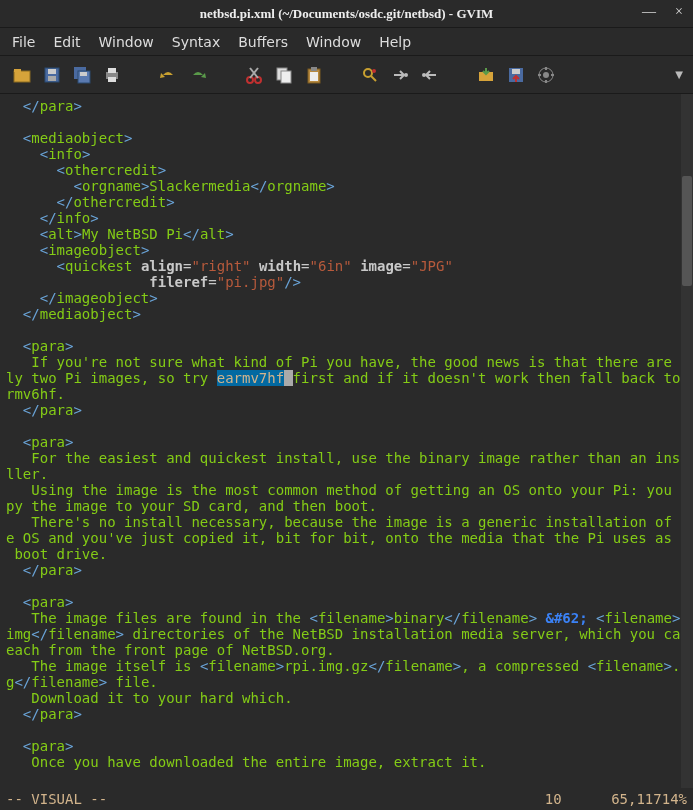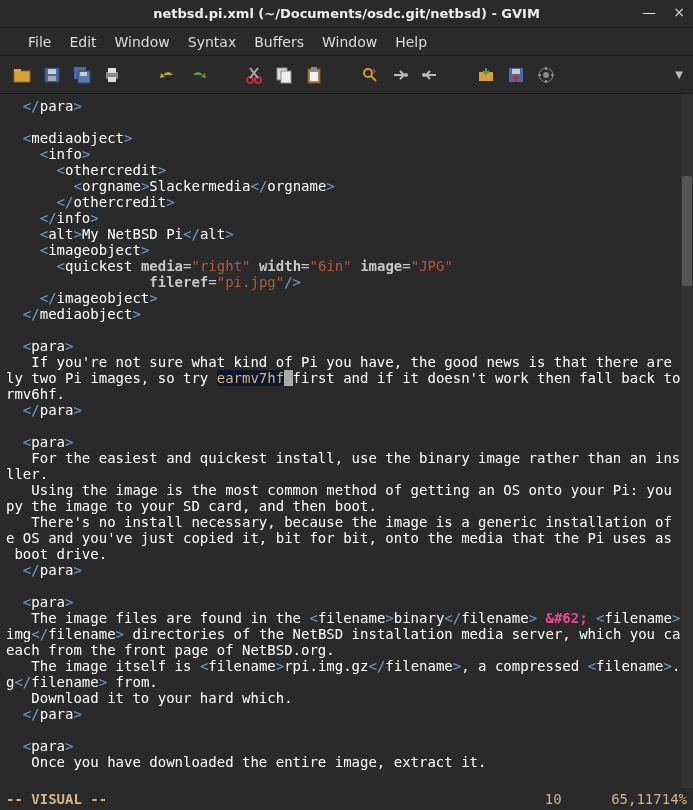--- a/index.html
+++ b/index.html
@@ -15,20 +15,21 @@
   }
   
   .titlebar {
     height: 28px;
     background: #2a2a2a;
     display: flex;
     align-items: center;
     justify-content: center;
     position: relative;
     border-bottom: 1px solid #1a1a1a;
+    font-family: Liberation Serif, serif;
   }
   .titlebar .title {
     color: #eee;
     font-weight: bold;
     font-size: 13px;
   }
   .titlebar .wincontrols {
     position: absolute;
     right: 6px;
     top: 4px;
@@ -41,21 +42,21 @@
     cursor: pointer;
     width: 16px;
     text-align: center;
   }
   
   .menubar {
     height: 28px;
     background: #2a2a2a;
     display: flex;
     align-items: center;
-    padding-left: 28px;
+    padding-left: 12px;
     gap: 18px;
     border-bottom: 1px solid #1a1a1a;
   }
   .menubar .menuitem {
     color: #ddd;
     font-size: 14px;
     cursor: pointer;
   }
   
   .toolbar {
@@ -103,23 +104,23 @@
     padding: 4px 6px;
     white-space: pre;
     background: #2a2a2a;
     height: 100%;
     overflow: hidden;
   }
   .tag { color: #6aa4d8; }
   .attr { color: #c8c8c8; font-weight: bold; }
   .eq { color: #c8c8c8; }
   .str { color: #b75a3c; }
-  .txt { color: #ffffff; }
-  .ent { color: #ec4899; font-weight: bold; }
-  .sel { background: #0f172a; color: #d2b48c; }
+  .txt { color: #84cc16; }
+  .ent { color: #3b82f6; font-weight: bold; }
+  .sel { background: #0369a1; color: #d2b48c; }
   .curs { background: #aaa; color: #222; }
   .scrollbar {
     position: absolute;
     right: 0;
     top: 0;
     width: 12px;
     height: 100%;
     background: #333;
   }
   .scrollbar .thumb {
@@ -133,21 +134,21 @@
   .statusbar {
     height: 22px;
     background: #2a2a2a;
     font-family: "DejaVu Sans Mono", "Liberation Mono", monospace;
     font-size: 14px;
     color: #d2b48c;
     display: flex;
     align-items: center;
     padding: 0 6px;
   }
-  .statusbar .mode { font-weight: bold; }
+  .statusbar .mode { font-weight: normal; }
   .statusbar .spacer { flex: 1; }
   .statusbar .col { width: 100px; text-align: right; }
 </style>
 </head>
 <body>
 
 <div class="titlebar">
   <div class="title">netbsd.pi.xml (~/Documents/osdc.git/netbsd) - GVIM</div>
   <div class="wincontrols">
     <span>—</span>
@@ -287,21 +288,21 @@
 <div class="editor">  <span class="tag">&lt;/</span><span class="txt">para</span><span class="tag">&gt;</span>
 
   <span class="tag">&lt;</span><span class="txt">mediaobject</span><span class="tag">&gt;</span>
     <span class="tag">&lt;</span><span class="txt">info</span><span class="tag">&gt;</span>
       <span class="tag">&lt;</span><span class="txt">othercredit</span><span class="tag">&gt;</span>
         <span class="tag">&lt;</span><span class="txt">orgname</span><span class="tag">&gt;</span><span class="txt">Slackermedia</span><span class="tag">&lt;/</span><span class="txt">orgname</span><span class="tag">&gt;</span>
       <span class="tag">&lt;/</span><span class="txt">othercredit</span><span class="tag">&gt;</span>
     <span class="tag">&lt;/</span><span class="txt">info</span><span class="tag">&gt;</span>
     <span class="tag">&lt;</span><span class="txt">alt</span><span class="tag">&gt;</span><span class="txt">My NetBSD Pi</span><span class="tag">&lt;/</span><span class="txt">alt</span><span class="tag">&gt;</span>
     <span class="tag">&lt;</span><span class="txt">imageobject</span><span class="tag">&gt;</span>
-      <span class="tag">&lt;</span><span class="txt">quickest</span> <span class="attr">media</span><span class="eq">=</span><span class="str">"right"</span> <span class="attr">width</span><span class="eq">=</span><span class="str">"6in"</span> <span class="attr">image</span><span class="eq">=</span><span class="str">"JPG"</span>
+      <span class="tag">&lt;</span><span class="txt">quickest</span> <span class="attr">align</span><span class="eq">=</span><span class="str">"right"</span> <span class="attr">width</span><span class="eq">=</span><span class="str">"6in"</span> <span class="attr">image</span><span class="eq">=</span><span class="str">"JPG"</span>
                  <span class="attr">fileref</span><span class="eq">=</span><span class="str">"pi.jpg"</span><span class="tag">/&gt;</span>
     <span class="tag">&lt;/</span><span class="txt">imageobject</span><span class="tag">&gt;</span>
   <span class="tag">&lt;/</span><span class="txt">mediaobject</span><span class="tag">&gt;</span>
 
   <span class="tag">&lt;</span><span class="txt">para</span><span class="tag">&gt;</span>
 <span class="txt">   If you're not sure what kind of Pi you have, the good news is that there are on</span>
 <span class="txt">ly two Pi images, so try </span><span class="sel">earmv7hf</span><span class="curs"> </span><span class="txt">first and if it doesn't work then fall back to ea</span>
 <span class="txt">rmv6hf.</span>
   <span class="tag">&lt;/</span><span class="txt">para</span><span class="tag">&gt;</span>
 
@@ -313,21 +314,21 @@
 <span class="txt">   There's no install necessary, because the image is a generic installation of th</span>
 <span class="txt">e OS and you've just copied it, bit for bit, onto the media that the Pi uses as its</span>
 <span class="txt"> boot drive.</span>
   <span class="tag">&lt;/</span><span class="txt">para</span><span class="tag">&gt;</span>
 
   <span class="tag">&lt;</span><span class="txt">para</span><span class="tag">&gt;</span>
 <span class="txt">   The image files are found in the </span><span class="tag">&lt;</span><span class="txt">filename</span><span class="tag">&gt;</span><span class="txt">binary</span><span class="tag">&lt;/</span><span class="txt">filename</span><span class="tag">&gt;</span> <span class="ent">&amp;#62;</span><span class="txt"> </span><span class="tag">&lt;</span><span class="txt">filename</span><span class="tag">&gt;</span><span class="txt">gz</span>
 <span class="txt">img</span><span class="tag">&lt;/</span><span class="txt">filename</span><span class="tag">&gt;</span><span class="txt"> directories of the NetBSD installation media server, which you can r</span>
 <span class="txt">each from the front page of NetBSD.org.</span>
 <span class="txt">   The image itself is </span><span class="tag">&lt;</span><span class="txt">filename</span><span class="tag">&gt;</span><span class="txt">rpi.img.gz</span><span class="tag">&lt;/</span><span class="txt">filename</span><span class="tag">&gt;</span><span class="txt">, a compressed </span><span class="tag">&lt;</span><span class="txt">filename</span><span class="tag">&gt;</span><span class="txt">.im</span>
-<span class="txt">g</span><span class="tag">&lt;/</span><span class="txt">filename</span><span class="tag">&gt;</span><span class="txt"> from.</span>
+<span class="txt">g</span><span class="tag">&lt;/</span><span class="txt">filename</span><span class="tag">&gt;</span><span class="txt"> file.</span>
 <span class="txt">   Download it to your hard which.</span>
   <span class="tag">&lt;/</span><span class="txt">para</span><span class="tag">&gt;</span>
 
   <span class="tag">&lt;</span><span class="txt">para</span><span class="tag">&gt;</span>
 <span class="txt">   Once you have downloaded the entire image, extract it.</span></div>
   <div class="scrollbar">
     <div class="thumb" style="top:82px;height:110px;"></div>
   </div>
 </div>
 

